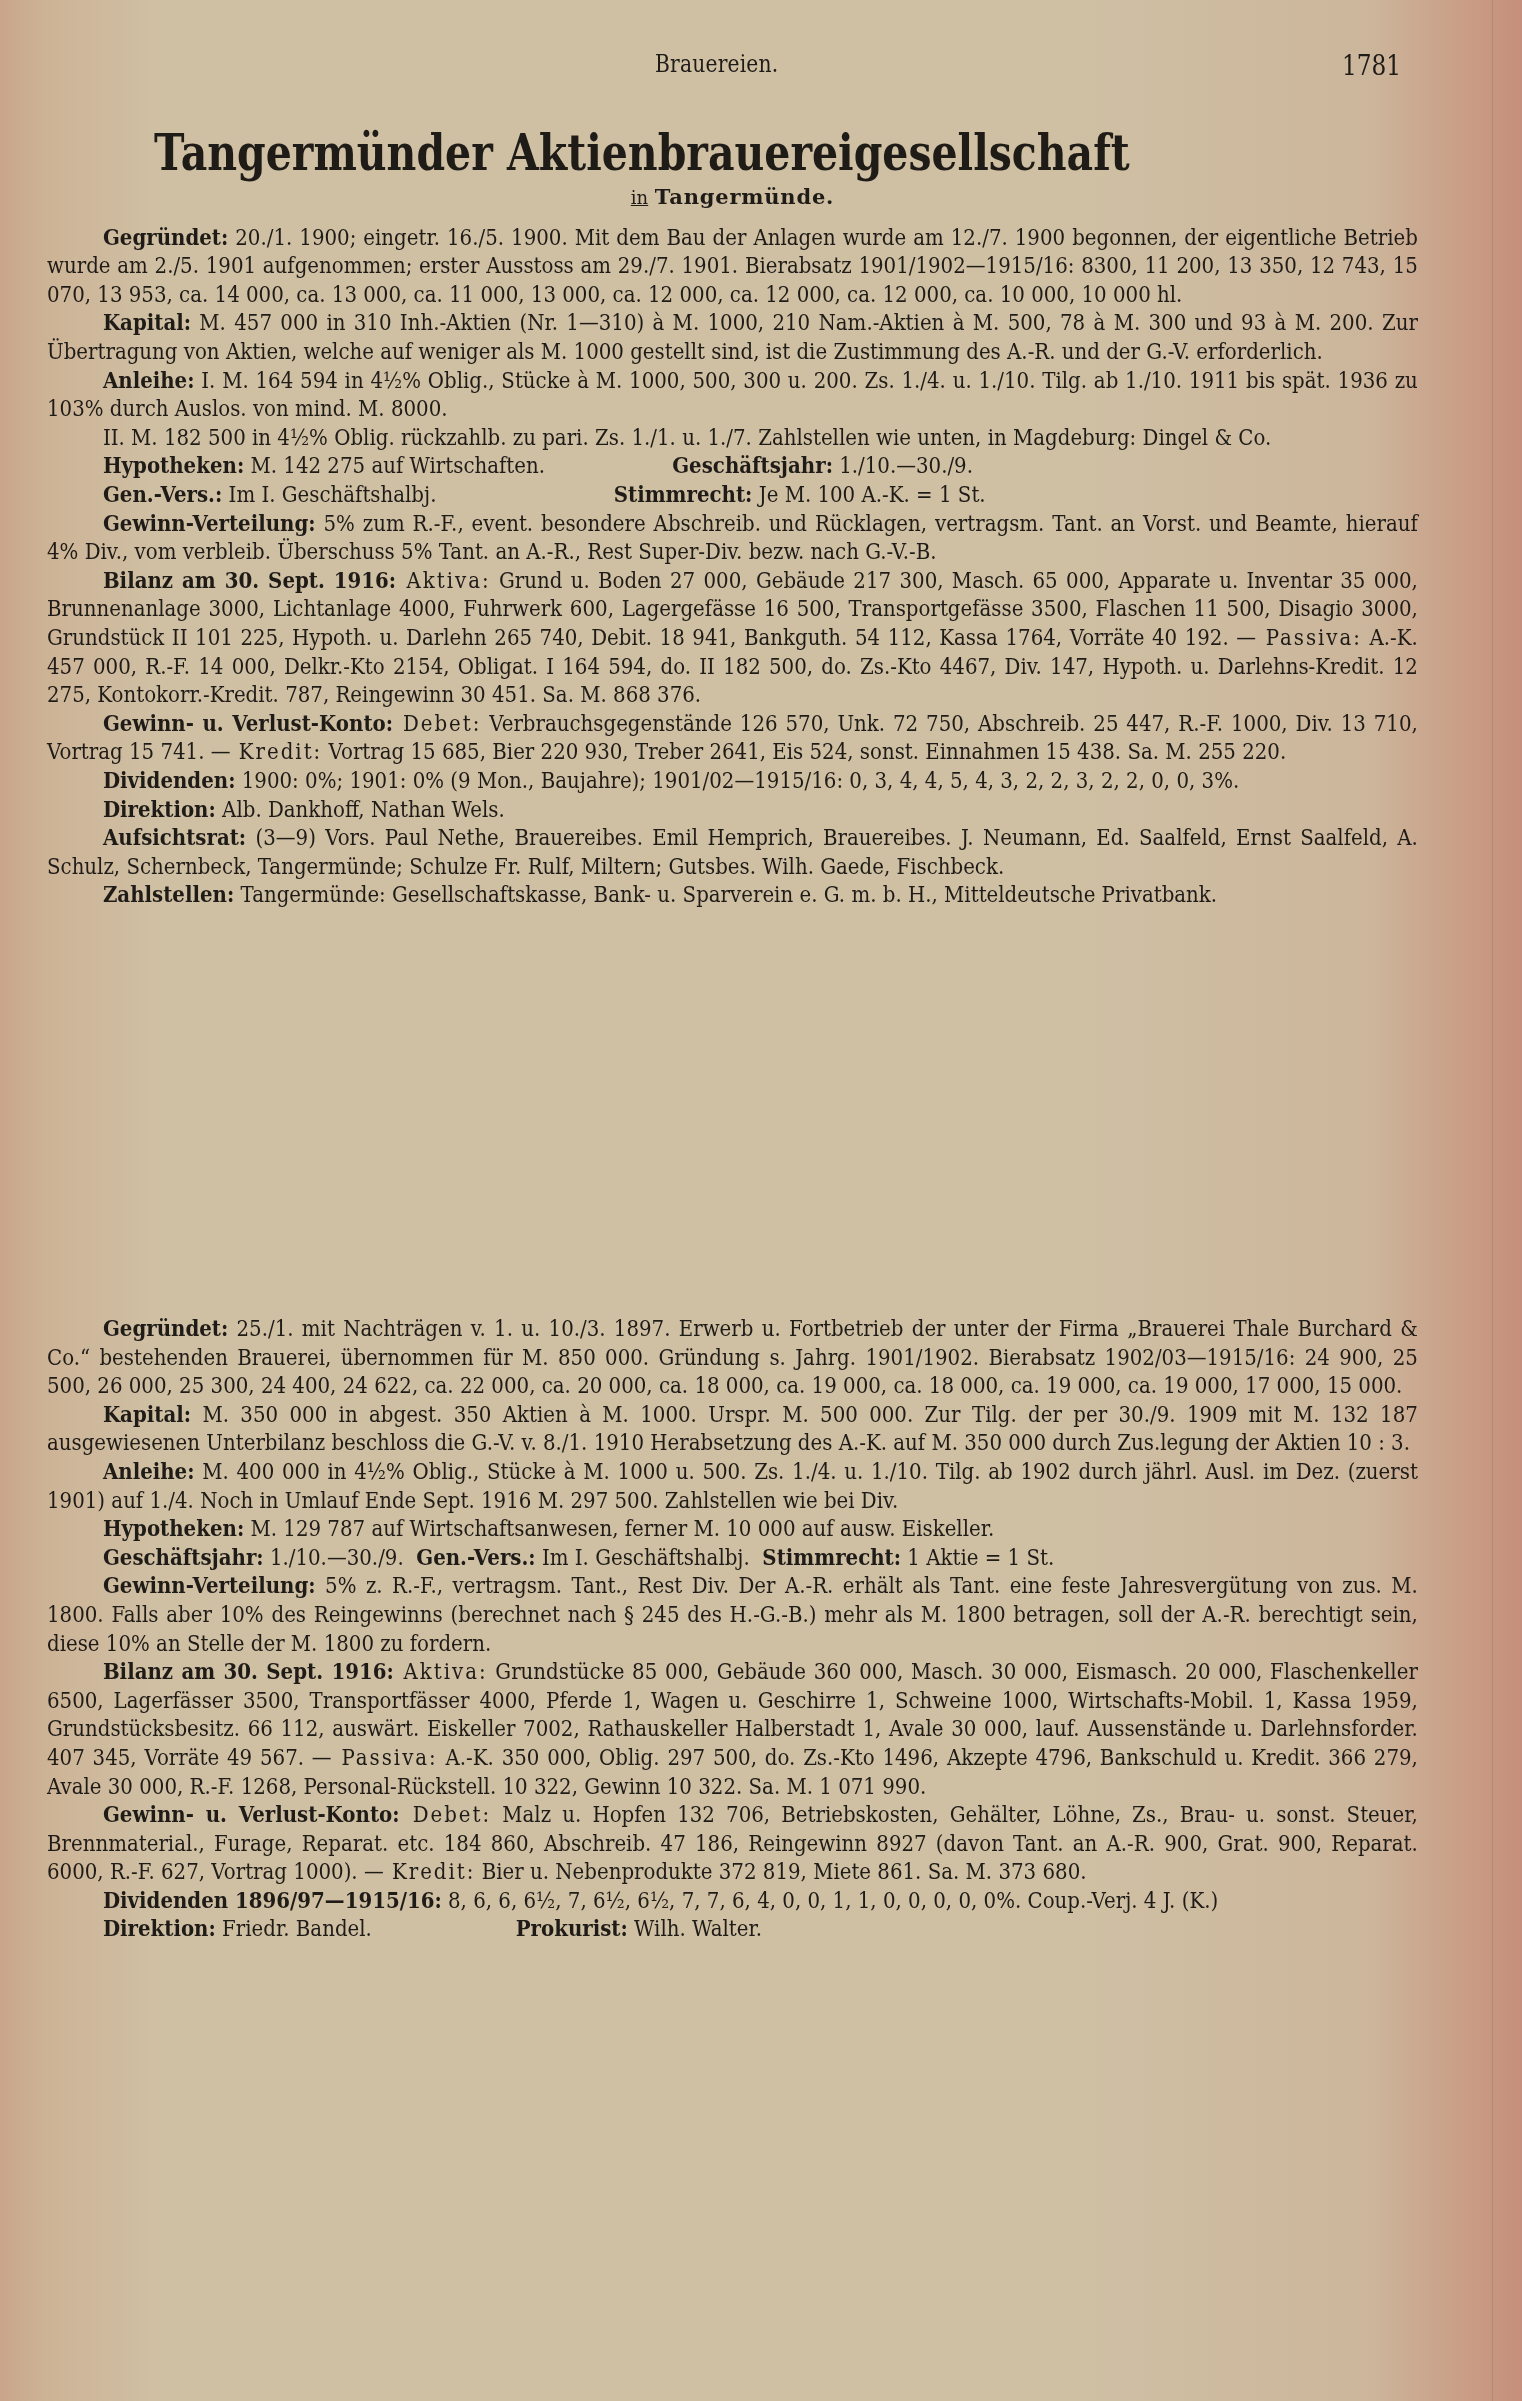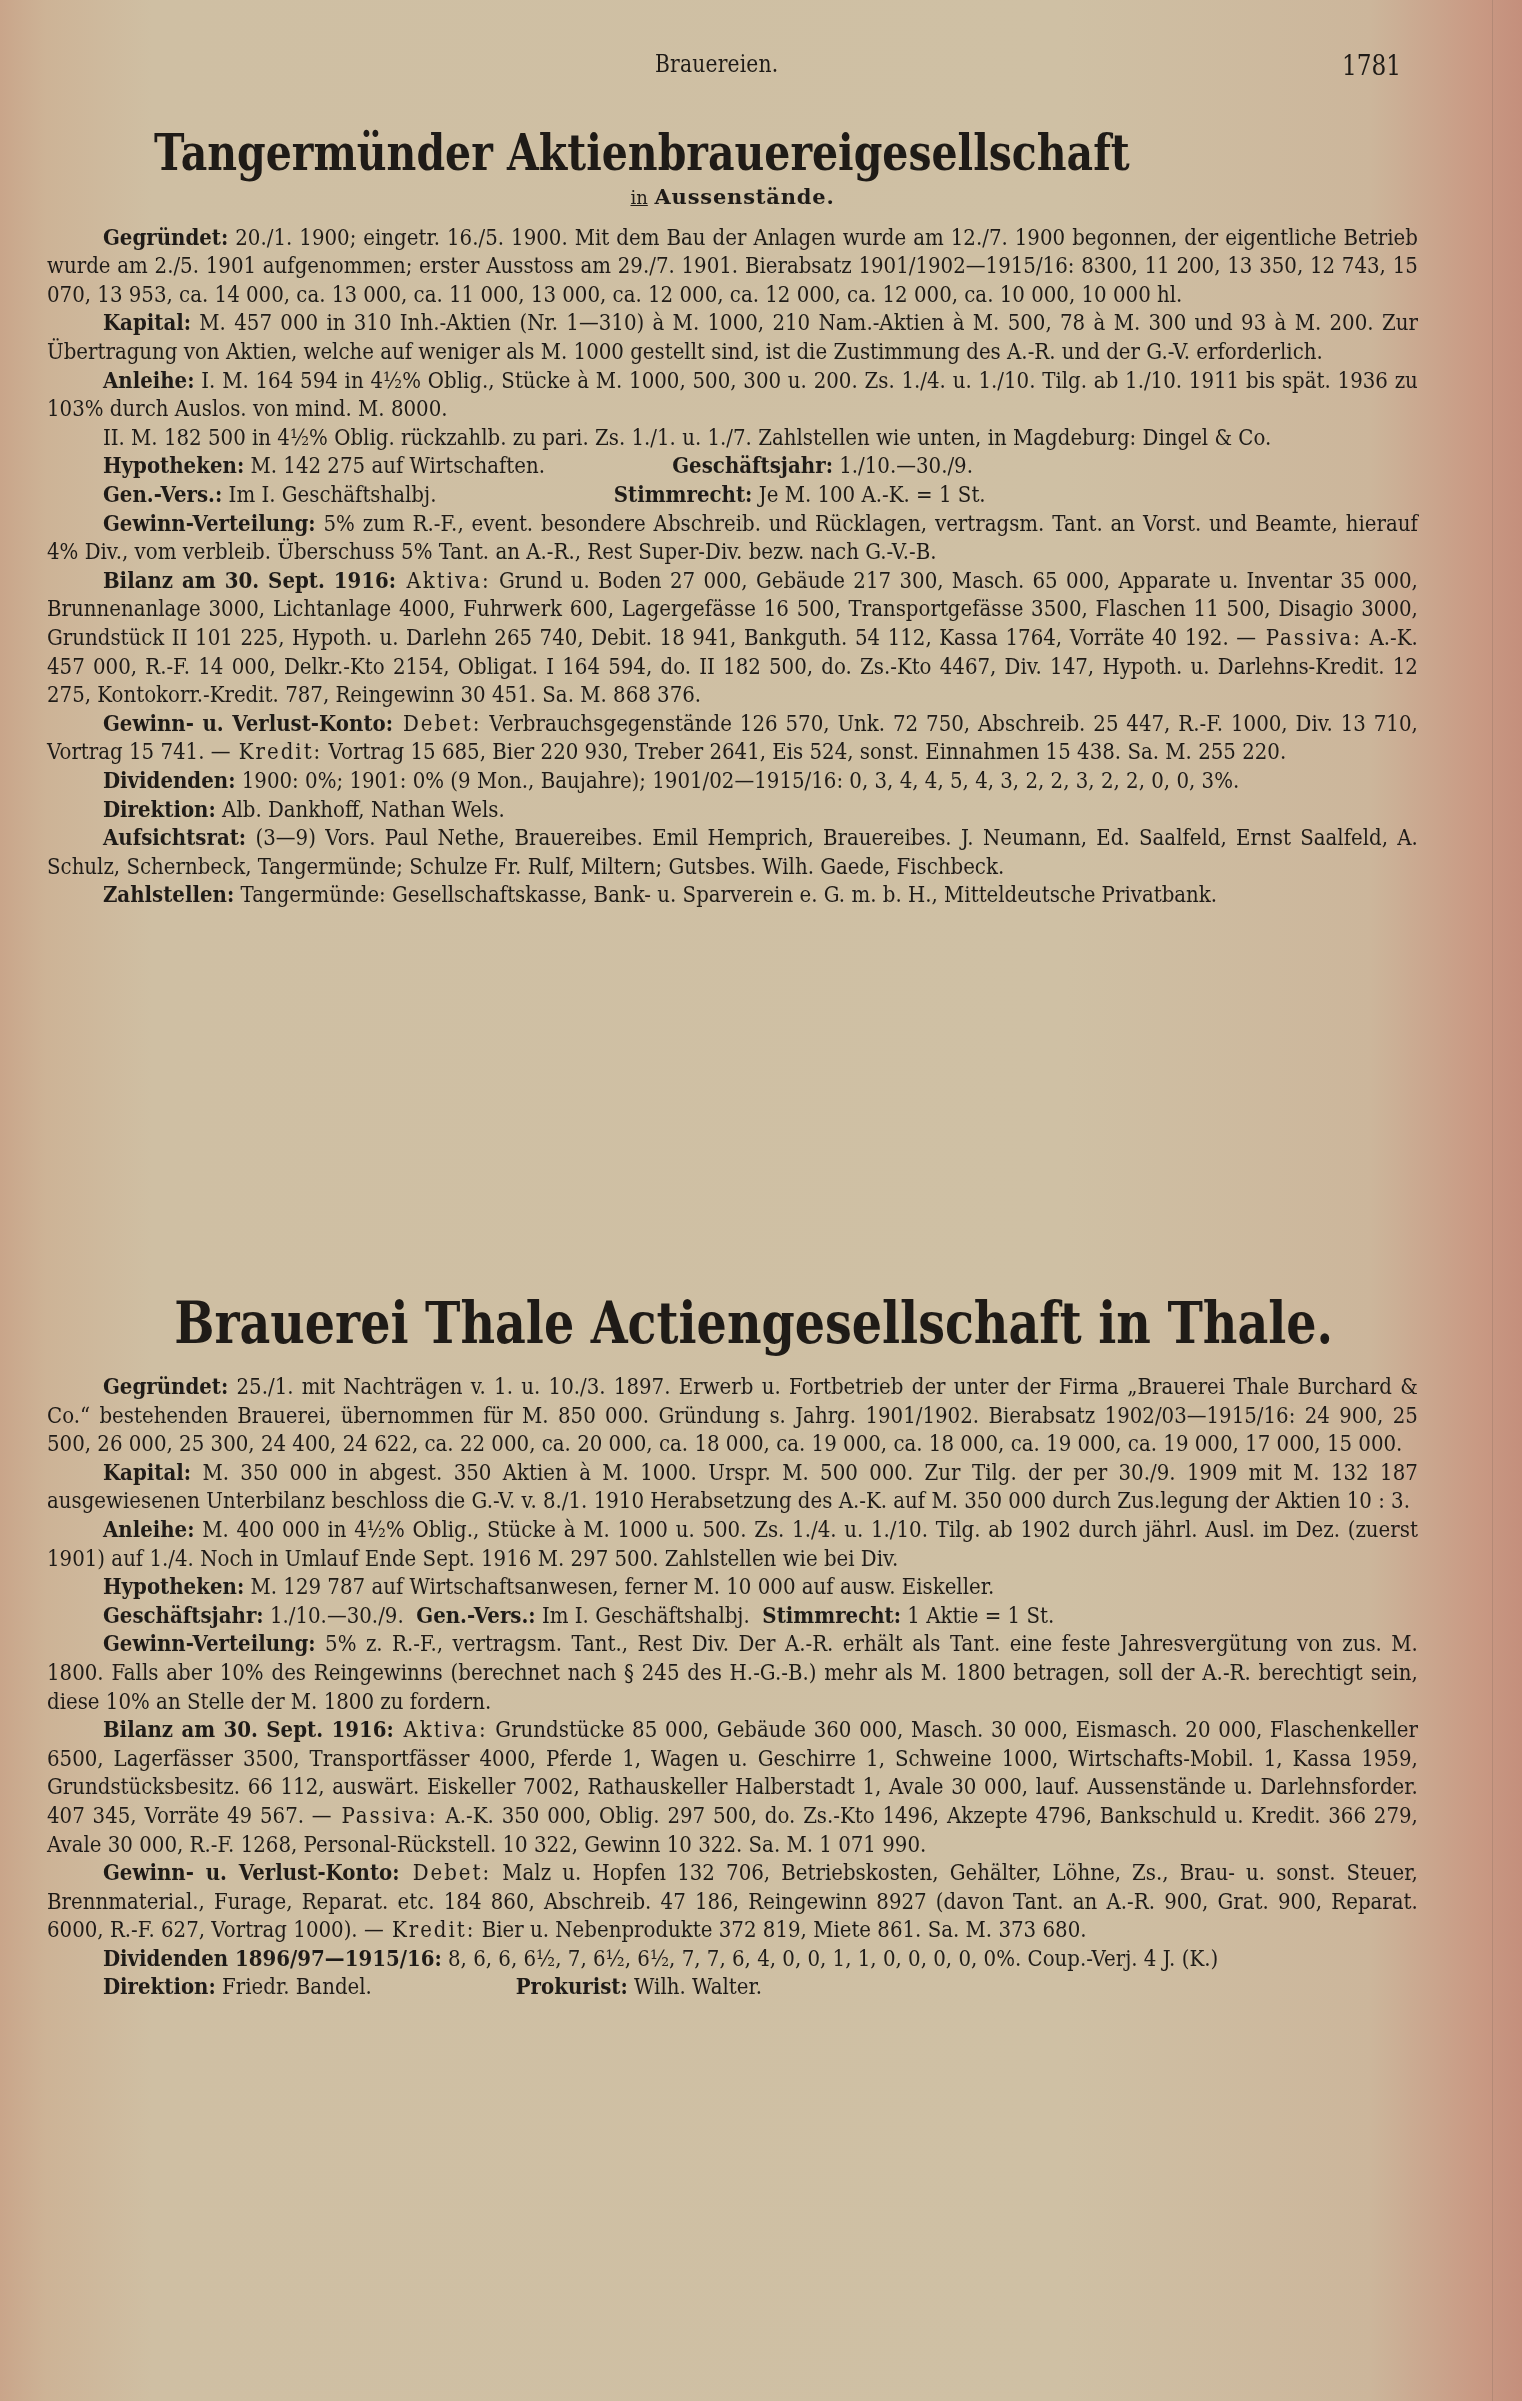--- a/index.html
+++ b/index.html
@@ -47,21 +47,21 @@
   <span class="running-title">Brauereien.</span>
   <span class="page-number">1781</span>
 </div>
 
 <div class="section" id="s1">
   <div class="heading">
     <span class="h-main">Tangermünder Aktienbrauereigesellschaft</span>
   </div>
   <div class="sub-heading">
     <span class="sub-prefix">in</span>
-    <span class="sub-place">Aussenstände.</span>
+    <span class="sub-place">Tangermünde.</span>
   </div>
   <div class="text">
     <p class="para"><span class="label">Gegründet:</span><span> 20./1. 1900; eingetr. 16./5. 1900. Mit dem Bau der Anlagen wurde am 12./7. 1900 begonnen, der eigentliche Betrieb wurde am 2./5. 1901 aufgenommen; erster Ausstoss am 29./7. 1901. Bierabsatz 1901/1902—1915/16: 8300, 11 200, 13 350, 12 743, 15 070, 13 953, ca. 14 000, ca. 13 000, ca. 11 000, 13 000, ca. 12 000, ca. 12 000, ca. 12 000, ca. 10 000, 10 000 hl.</span></p>
     <p class="para"><span class="label">Kapital:</span><span> M. 457 000 in 310 Inh.-Aktien (Nr. 1—310) à M. 1000, 210 Nam.-Aktien à M. 500, 78 à M. 300 und 93 à M. 200. Zur Übertragung von Aktien, welche auf weniger als M. 1000 gestellt sind, ist die Zustimmung des A.-R. und der G.-V. erforderlich.</span></p>
     <p class="para"><span class="label">Anleihe:</span><span> I. M. 164 594 in 4½% Oblig., Stücke à M. 1000, 500, 300 u. 200. Zs. 1./4. u. 1./10. Tilg. ab 1./10. 1911 bis spät. 1936 zu 103% durch Auslos. von mind. M. 8000.</span></p>
     <p class="para"><span>II. M. 182 500 in 4½% Oblig. rückzahlb. zu pari. Zs. 1./1. u. 1./7. Zahlstellen wie unten, in Magdeburg: Dingel &amp; Co.</span></p>
     <div class="two-col">
       <div class="col first"><span class="label" style="font-weight:bold">Hypotheken:</span><span> M. 142 275 auf Wirtschaften.</span></div>
       <div class="col"><span style="font-weight:bold">Geschäftsjahr:</span><span> 1./10.—30./9.</span></div>
     </div>
@@ -73,23 +73,20 @@
     <p class="para"><span class="label">Bilanz am 30. Sept. 1916:</span><span class="spaced"> Aktiva:</span><span> Grund u. Boden 27 000, Gebäude 217 300, Masch. 65 000, Apparate u. Inventar 35 000, Brunnenanlage 3000, Lichtanlage 4000, Fuhrwerk 600, Lagergefässe 16 500, Transportgefässe 3500, Flaschen 11 500, Disagio 3000, Grundstück II 101 225, Hypoth. u. Darlehn 265 740, Debit. 18 941, Bankguth. 54 112, Kassa 1764, Vorräte 40 192. —</span><span class="spaced"> Passiva:</span><span> A.-K. 457 000, R.-F. 14 000, Delkr.-Kto 2154, Obligat. I 164 594, do. II 182 500, do. Zs.-Kto 4467, Div. 147, Hypoth. u. Darlehns-Kredit. 12 275, Kontokorr.-Kredit. 787, Reingewinn 30 451. Sa. M. 868 376.</span></p>
     <p class="para"><span class="label">Gewinn- u. Verlust-Konto:</span><span class="spaced"> Debet:</span><span> Verbrauchsgegenstände 126 570, Unk. 72 750, Abschreib. 25 447, R.-F. 1000, Div. 13 710, Vortrag 15 741. —</span><span class="spaced"> Kredit:</span><span> Vortrag 15 685, Bier 220 930, Treber 2641, Eis 524, sonst. Einnahmen 15 438. Sa. M. 255 220.</span></p>
     <p class="para"><span class="label">Dividenden:</span><span> 1900: 0%; 1901: 0% (9 Mon., Baujahre); 1901/02—1915/16: 0, 3, 4, 4, 5, 4, 3, 2, 2, 3, 2, 2, 0, 0, 3%.</span></p>
     <p class="para"><span class="label">Direktion:</span><span> Alb. Dankhoff, Nathan Wels.</span></p>
     <p class="para"><span class="label">Aufsichtsrat:</span><span> (3—9) Vors. Paul Nethe, Brauereibes. Emil Hemprich, Brauereibes. J. Neumann, Ed. Saalfeld, Ernst Saalfeld, A. Schulz, Schernbeck, Tangermünde; Schulze Fr. Rulf, Miltern; Gutsbes. Wilh. Gaede, Fischbeck.</span></p>
     <p class="para"><span class="label">Zahlstellen:</span><span> Tangermünde: Gesellschaftskasse, Bank- u. Sparverein e. G. m. b. H., Mitteldeutsche Privatbank.</span></p>
   </div>
 </div>
 
 <div class="section" id="s2">
-  <div class="heading">
-    <span class="h-main">Brauerei Thale Actiengesellschaft in Thale.</span>
-  </div>
   <div class="text">
     <p class="para"><span class="label">Gegründet:</span><span> 25./1. mit Nachträgen v. 1. u. 10./3. 1897. Erwerb u. Fortbetrieb der unter der Firma „Brauerei Thale Burchard &amp; Co.“ bestehenden Brauerei, übernommen für M. 850 000. Gründung s. Jahrg. 1901/1902. Bierabsatz 1902/03—1915/16: 24 900, 25 500, 26 000, 25 300, 24 400, 24 622, ca. 22 000, ca. 20 000, ca. 18 000, ca. 19 000, ca. 18 000, ca. 19 000, ca. 19 000, 17 000, 15 000.</span></p>
     <p class="para"><span class="label">Kapital:</span><span> M. 350 000 in abgest. 350 Aktien à M. 1000. Urspr. M. 500 000. Zur Tilg. der per 30./9. 1909 mit M. 132 187 ausgewiesenen Unterbilanz beschloss die G.-V. v. 8./1. 1910 Herabsetzung des A.-K. auf M. 350 000 durch Zus.legung der Aktien 10 : 3.</span></p>
     <p class="para"><span class="label">Anleihe:</span><span> M. 400 000 in 4½% Oblig., Stücke à M. 1000 u. 500. Zs. 1./4. u. 1./10. Tilg. ab 1902 durch jährl. Ausl. im Dez. (zuerst 1901) auf 1./4. Noch in Umlauf Ende Sept. 1916 M. 297 500. Zahlstellen wie bei Div.</span></p>
     <p class="para"><span class="label">Hypotheken:</span><span> M. 129 787 auf Wirtschaftsanwesen, ferner M. 10 000 auf ausw. Eiskeller.</span></p>
     <p class="para"><span class="label">Geschäftsjahr:</span><span> 1./10.—30./9.</span>&nbsp;&nbsp;<span class="label">Gen.-Vers.:</span><span> Im I. Geschäftshalbj.</span>&nbsp;&nbsp;<span class="label">Stimmrecht:</span><span> 1 Aktie = 1 St.</span></p>
     <p class="para"><span class="label">Gewinn-Verteilung:</span><span> 5% z. R.-F., vertragsm. Tant., Rest Div. Der A.-R. erhält als Tant. eine feste Jahresvergütung von zus. M. 1800. Falls aber 10% des Reingewinns (berechnet nach § 245 des H.-G.-B.) mehr als M. 1800 betragen, soll der A.-R. berechtigt sein, diese 10% an Stelle der M. 1800 zu fordern.</span></p>
     <p class="para"><span class="label">Bilanz am 30. Sept. 1916:</span><span class="spaced"> Aktiva:</span><span> Grundstücke 85 000, Gebäude 360 000, Masch. 30 000, Eismasch. 20 000, Flaschenkeller 6500, Lagerfässer 3500, Transportfässer 4000, Pferde 1, Wagen u. Geschirre 1, Schweine 1000, Wirtschafts-Mobil. 1, Kassa 1959, Grundstücksbesitz. 66 112, auswärt. Eiskeller 7002, Rathauskeller Halberstadt 1, Avale 30 000, lauf. Aussenstände u. Darlehnsforder. 407 345, Vorräte 49 567. —</span><span class="spaced"> Passiva:</span><span> A.-K. 350 000, Oblig. 297 500, do. Zs.-Kto 1496, Akzepte 4796, Bankschuld u. Kredit. 366 279, Avale 30 000, R.-F. 1268, Personal-Rückstell. 10 322, Gewinn 10 322. Sa. M. 1 071 990.</span></p>
     <p class="para"><span class="label">Gewinn- u. Verlust-Konto:</span><span class="spaced"> Debet:</span><span> Malz u. Hopfen 132 706, Betriebskosten, Gehälter, Löhne, Zs., Brau- u. sonst. Steuer, Brennmaterial., Furage, Reparat. etc. 184 860, Abschreib. 47 186, Reingewinn 8927 (davon Tant. an A.-R. 900, Grat. 900, Reparat. 6000, R.-F. 627, Vortrag 1000). —</span><span class="spaced"> Kredit:</span><span> Bier u. Nebenprodukte 372 819, Miete 861. Sa. M. 373 680.</span></p>
     <p class="para"><span class="label">Dividenden 1896/97—1915/16:</span><span> 8, 6, 6, 6½, 7, 6½, 6½, 7, 7, 6, 4, 0, 0, 1, 1, 0, 0, 0, 0, 0%. Coup.-Verj. 4 J. (K.)</span></p>

